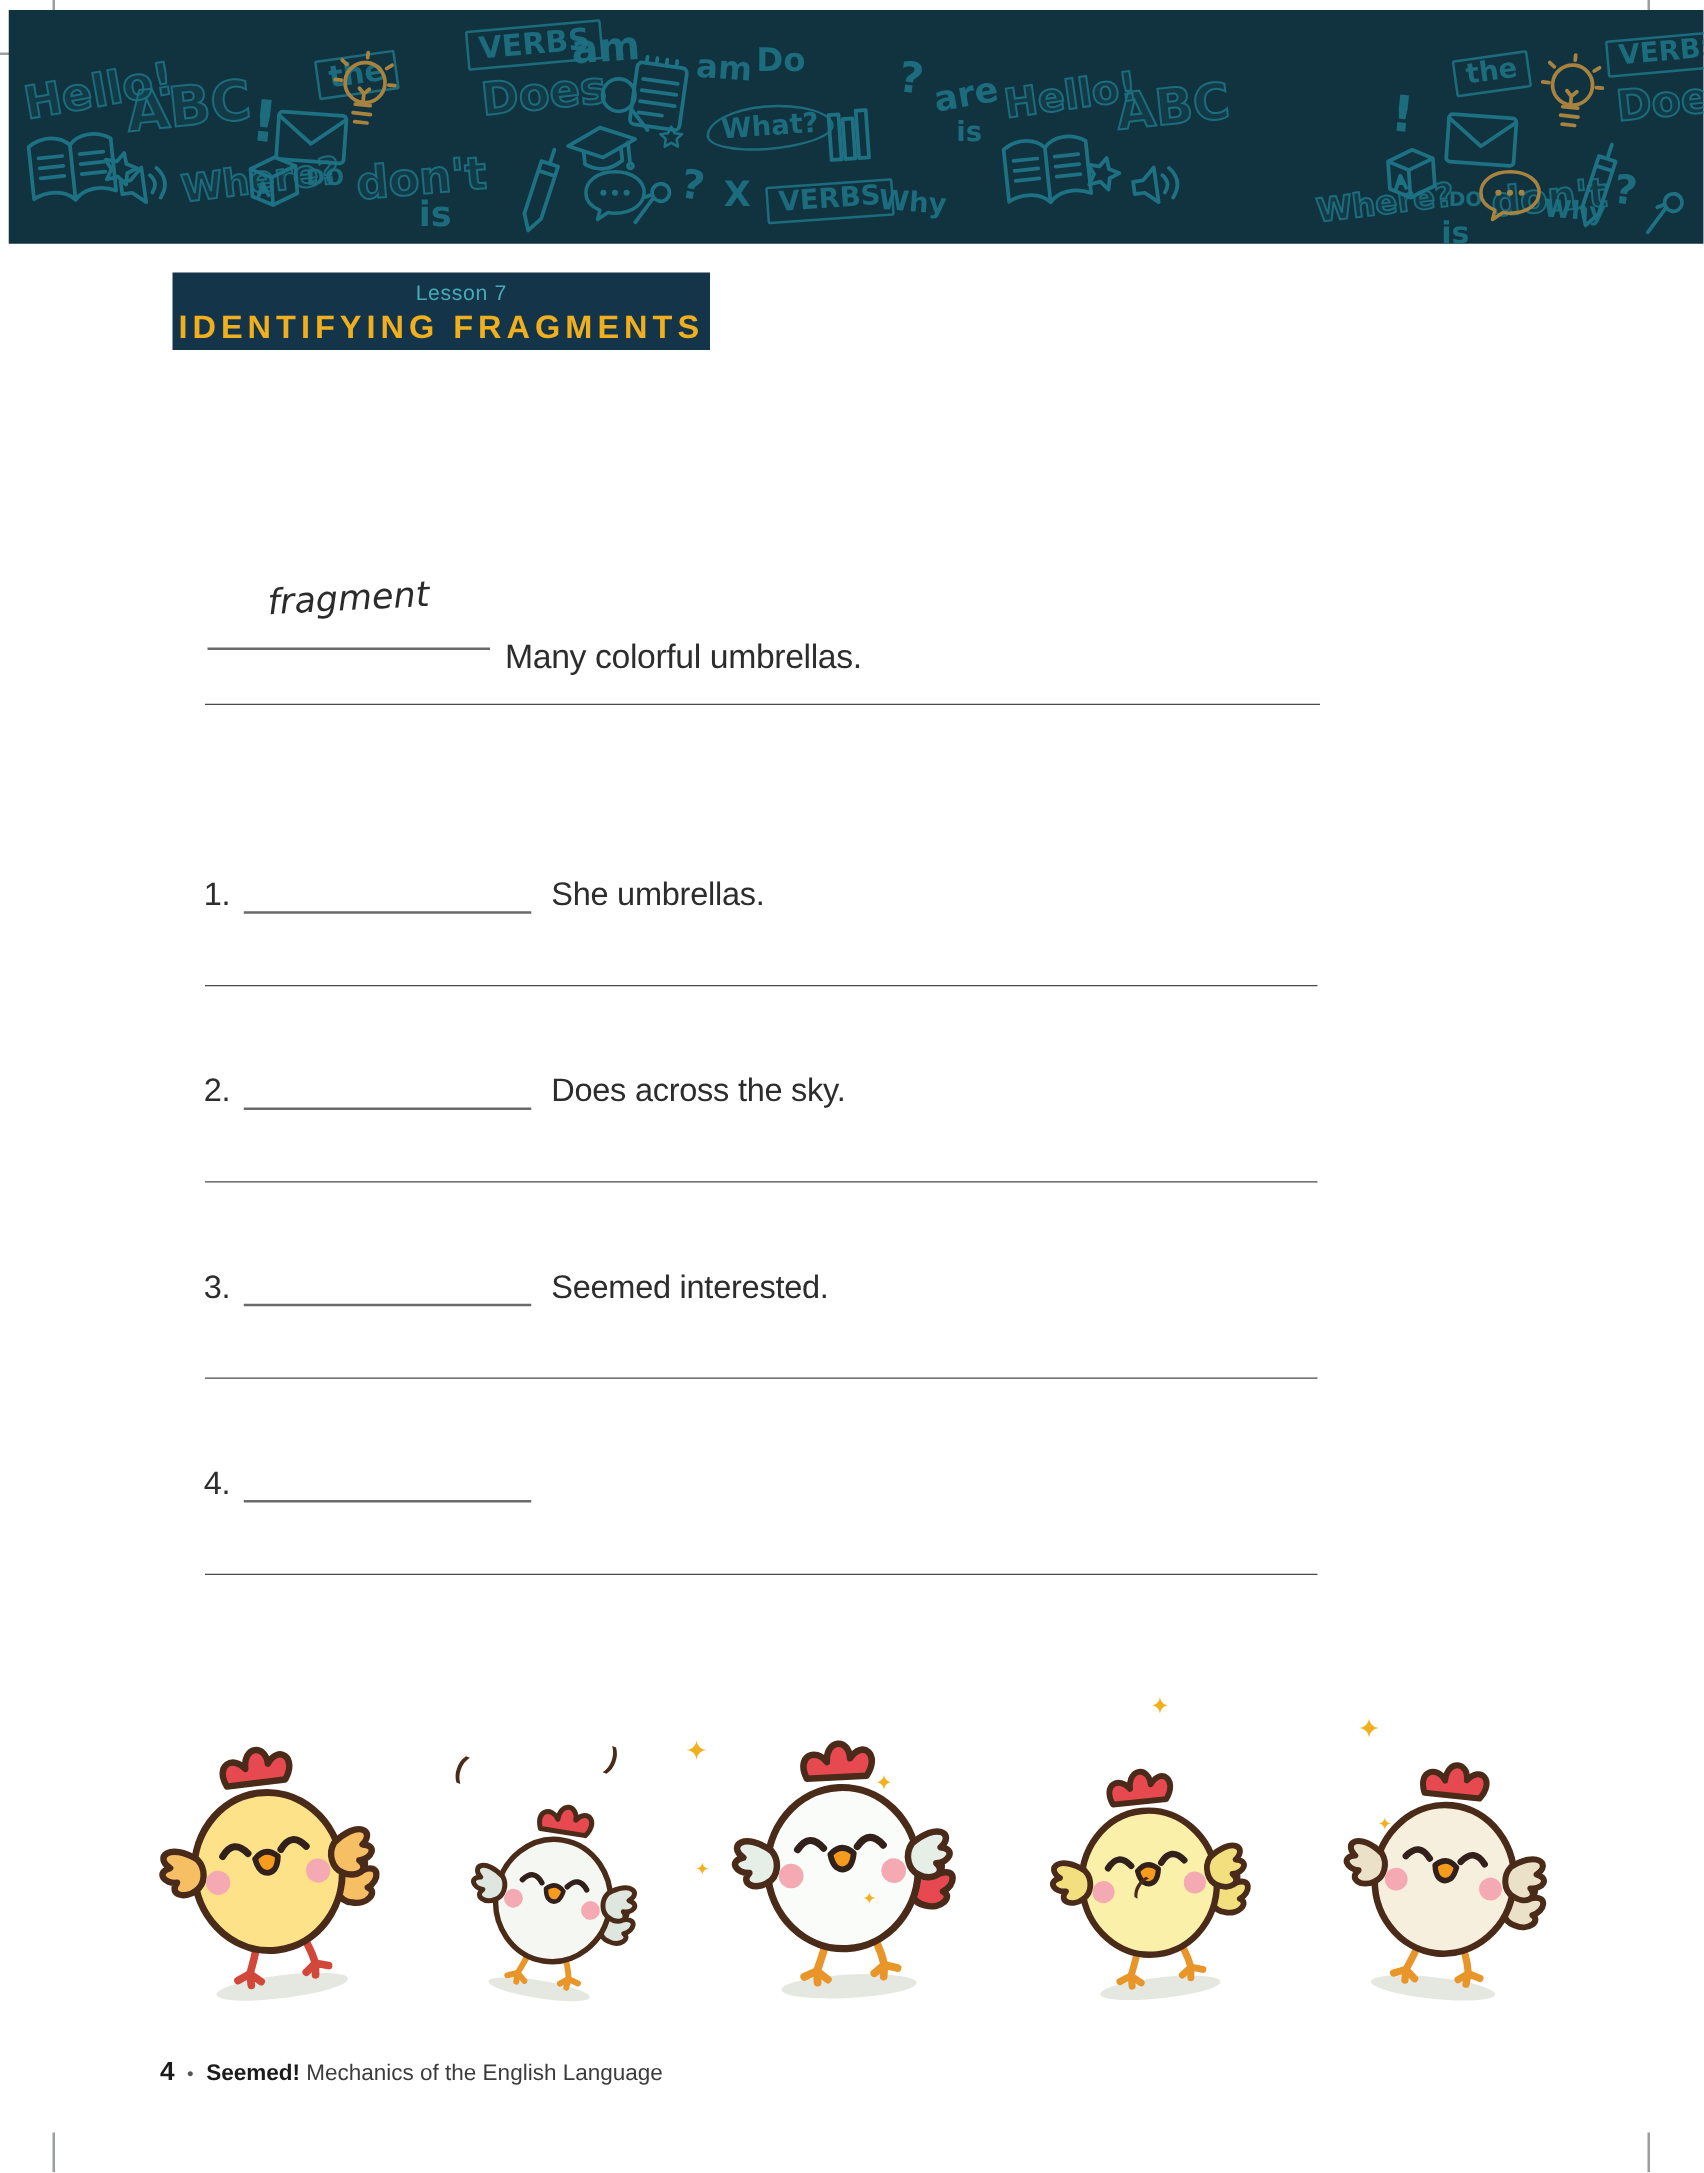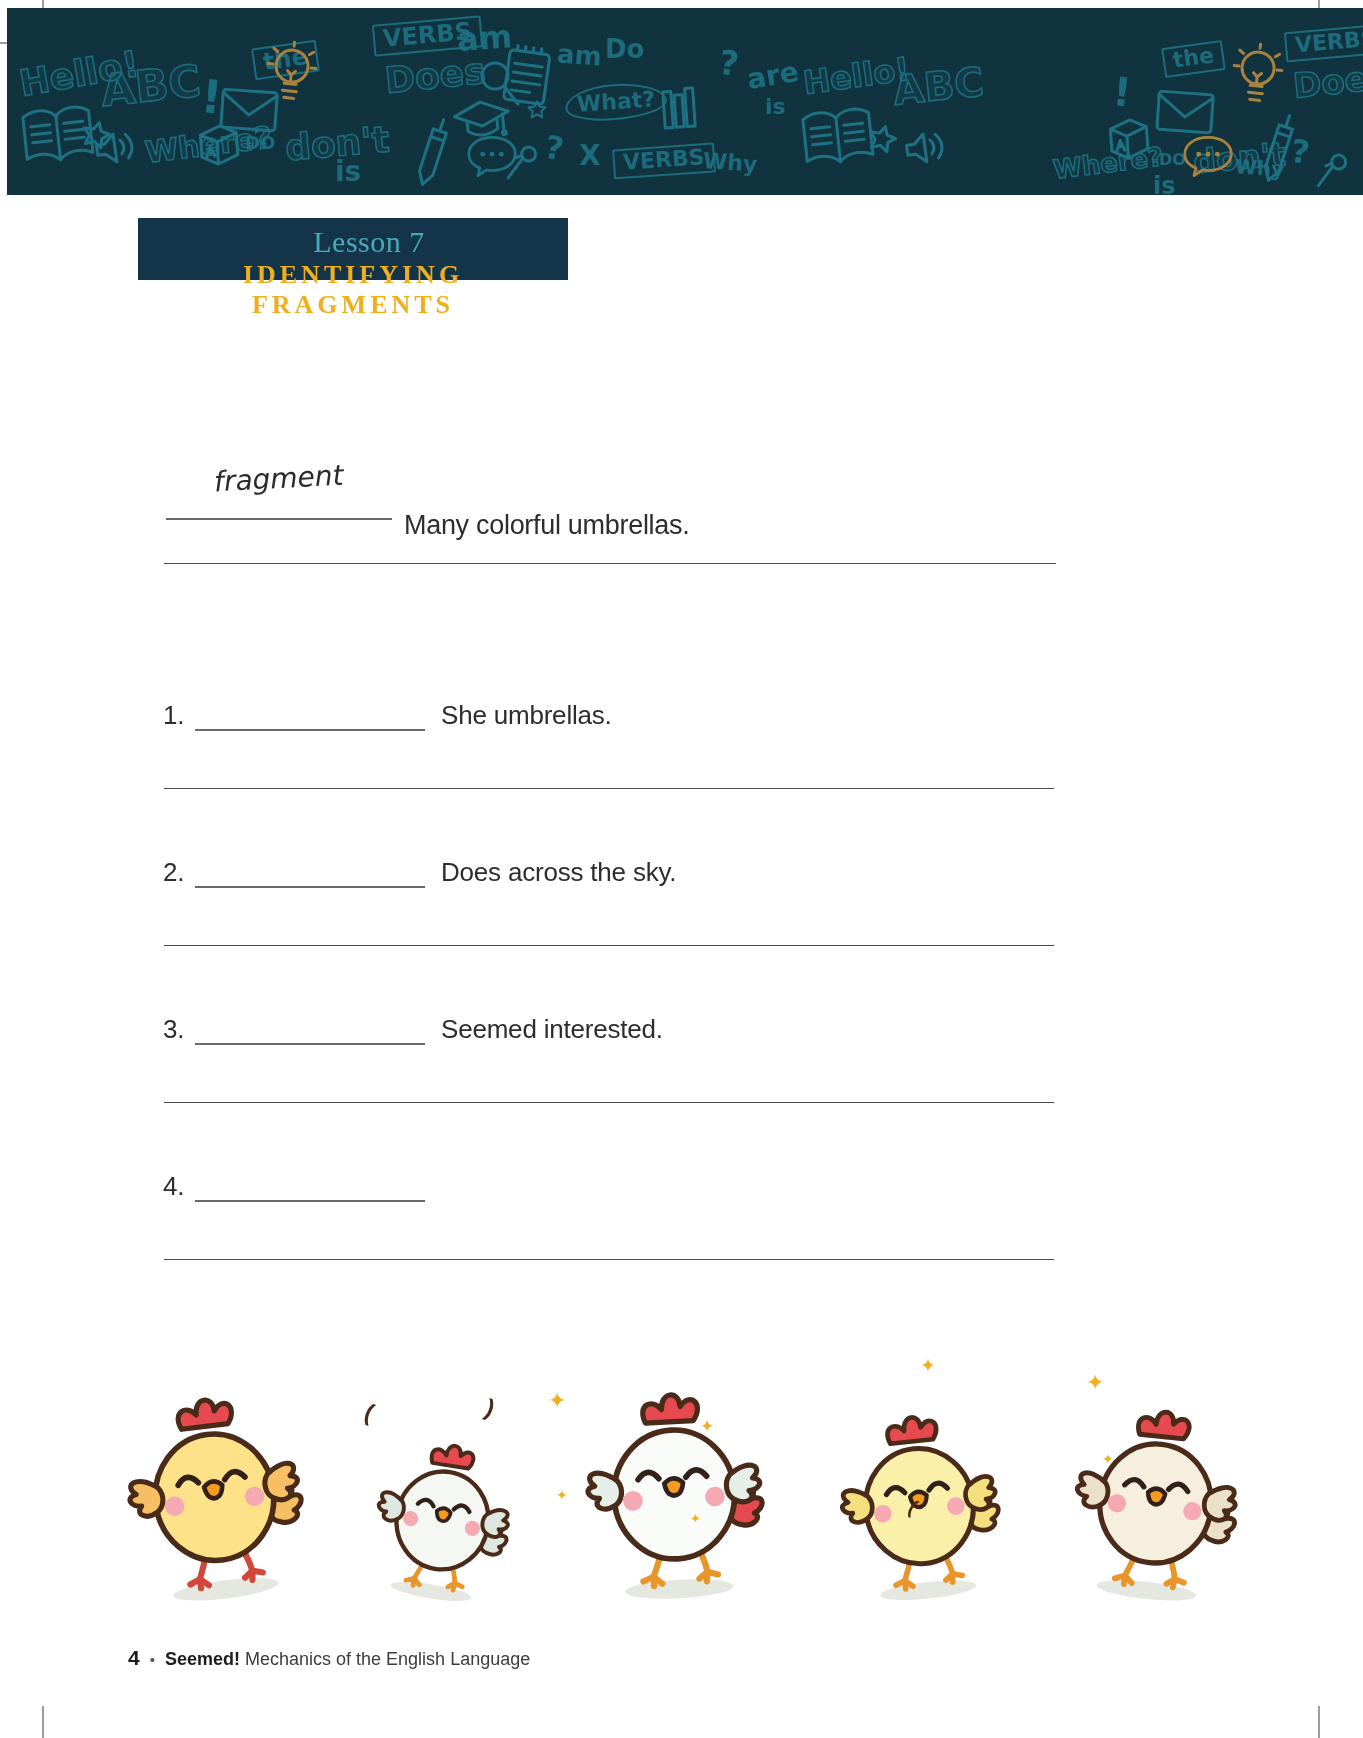--- a/index.html
+++ b/index.html
@@ -16,22 +16,22 @@
   .dw.bx{border:2.5px solid #1d7183;padding:1px 8px 3px;border-radius:2px;}
   .dw.cl{border:2.5px solid #1d7183;border-radius:48% 52% 55% 45%/60% 55% 45% 40%;padding:5px 10px;}
   .dico{position:absolute;}
   .dico path,.dico rect,.dico circle,.dico ellipse{fill:none;stroke:#1d7183;stroke-width:3;stroke-linecap:round;stroke-linejoin:round;}
   .dico.gold path,.dico.gold rect,.dico.gold circle{stroke:#a8823f;}
   .dico.gold .fdot{fill:#a8823f;stroke:none;}
   .dico .fdot{fill:#1d7183;stroke:none;}
 
   
   .badge{position:absolute;left:138px;top:218px;width:430px;height:62px;background:#14344a;text-align:center;}
-  .badge .kicker{display:block;margin-top:7px;font-family:Liberation Serif, serif;font-size:30px;color:#47abb6;letter-spacing:.5px;padding-left:32px;}
-  .badge .title{display:block;margin-top:1px;font-size:26px;font-weight:700;color:#f0af1e;letter-spacing:4px;font-family:Liberation Serif, serif;}
+  .badge .kicker{display:block;margin-top:7px;font-family:Liberation Sans, sans-serif;font-size:17px;color:#47abb6;letter-spacing:.5px;padding-left:32px;}
+  .badge .title{display:block;margin-top:1px;font-size:26px;font-weight:700;color:#f0af1e;letter-spacing:4px;}
 
   
   .task{position:absolute;left:163px;top:344px;width:905px;font-size:22px;line-height:1.5;color:#2e2e2e;letter-spacing:-.2px;}
   .task .ital{font-style:italic;}
 
   
   .hand{font-family:"DejaVu Sans", sans-serif;font-style:italic;color:#2b2b2b;}
   .ex-blank{position:absolute;left:166px;top:462px;width:226px;height:56px;border-bottom:2px solid #6a6a6a;text-align:center;}
   .ex-blank .hand{font-size:28px;display:inline-block;transform:rotate(-3deg);}
   .ex-prompt{position:absolute;left:404px;top:510px;font-size:27px;letter-spacing:-.3px;}

